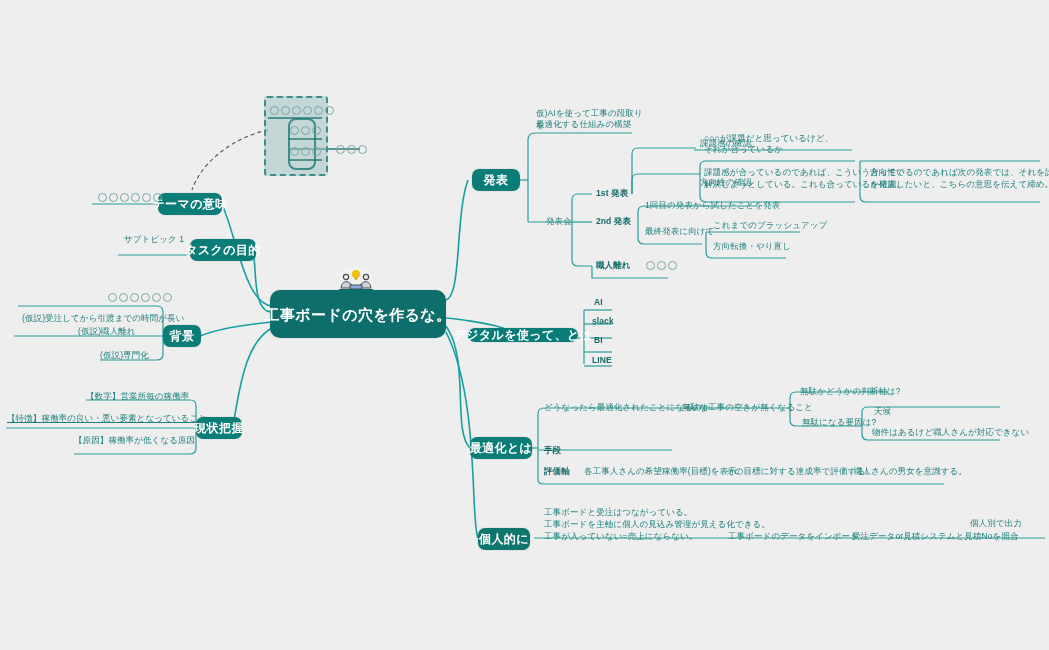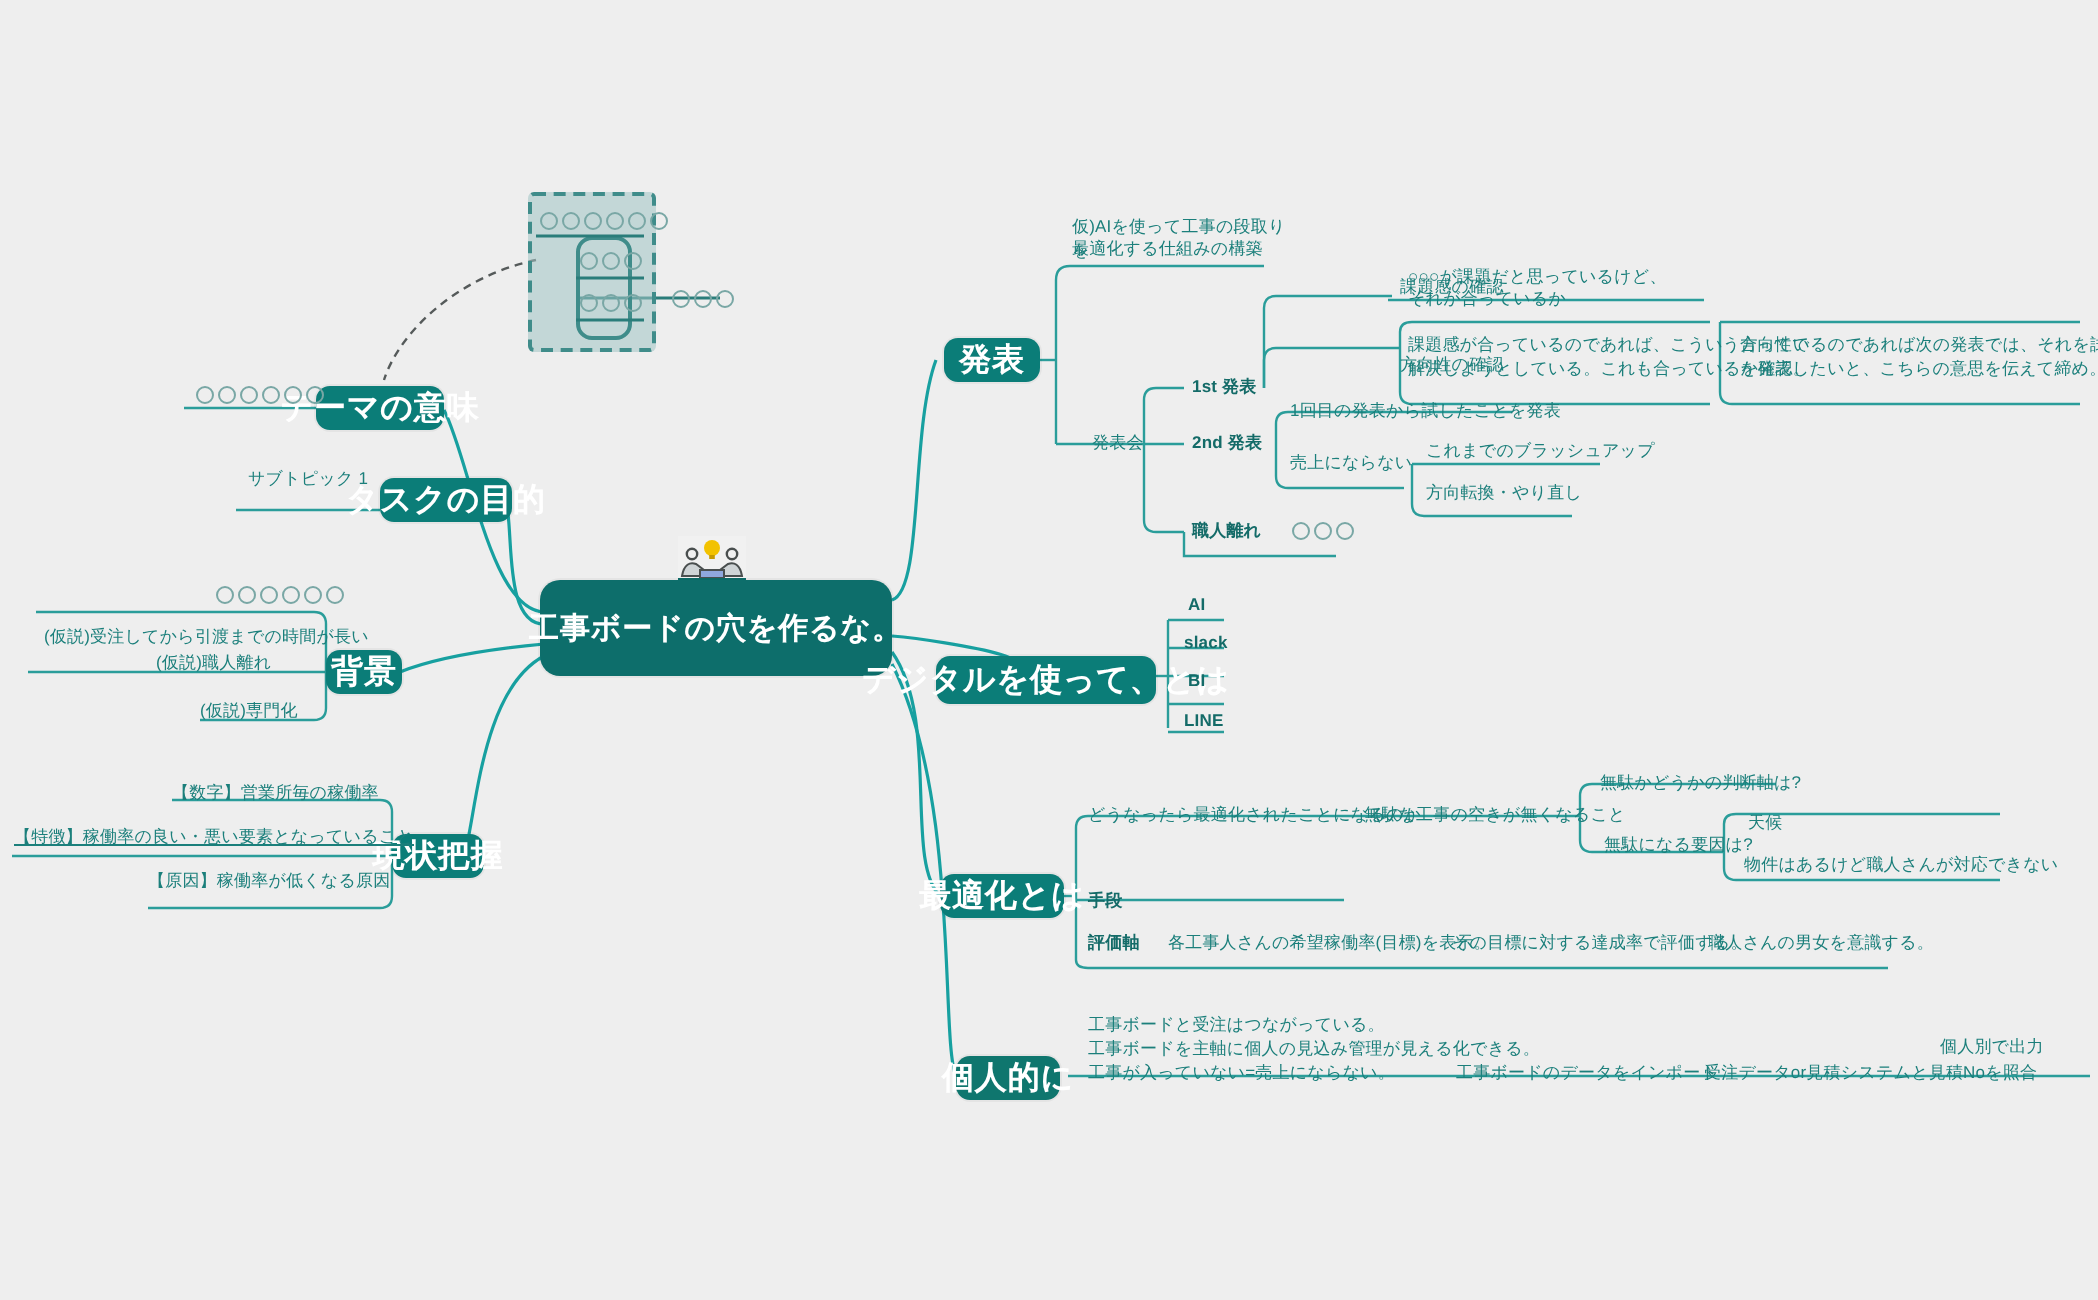--- a/index.html
+++ b/index.html
@@ -12,21 +12,21 @@
   }
   #canvas{position:absolute;left:0;top:0;width:1049px;height:650px;}
   svg.links{position:absolute;left:0;top:0;width:1049px;height:650px;pointer-events:none;}
 
   
   .pill{
     position:absolute;
     background:#0b7d78;
     color:#ffffff;
     border-radius:7px;
-    font-size:16px;
+    font-size:12px;
     font-weight:700;
     letter-spacing:.4px;
     display:flex;align-items:center;justify-content:center;
     box-shadow:0 0 0 1px rgba(0,0,0,.04);
     white-space:nowrap;
     box-sizing:border-box;
   }
   .pill.gray{background:#0f766e;}
   .pill.center{
     background:#0d6e6b;
@@ -281,25 +281,25 @@
   <div class="leaf" style="left:704px;top:144px;">それが合っているか</div>
 
   <div class="leaf" style="left:700px;top:177px;">方向性の確認</div>
   <div class="leaf" style="left:704px;top:167px;">課題感が合っているのであれば、こういう方向性で</div>
   <div class="leaf" style="left:704px;top:179px;">解決しようとしている。これも合っているか確認。</div>
 
   <div class="leaf" style="left:870px;top:167px;">合っているのであれば次の発表では、それを試した結果</div>
   <div class="leaf" style="left:870px;top:179px;">を発表したいと、こちらの意思を伝えて締め。</div>
 
   <div class="leaf" style="left:645px;top:200px;">1回目の発表から試したことを発表</div>
-  <div class="leaf" style="left:645px;top:226px;">売上にならない</div>
+  <div class="leaf" style="left:645px;top:226px;">最終発表に向けて</div>
   <div class="leaf" style="left:713px;top:220px;">これまでのブラッシュアップ</div>
   <div class="leaf" style="left:713px;top:241px;">方向転換・やり直し</div>
 
-  <div class="pill" style="left:468px;top:328px;width:110px;height:24px;">デジタルを使って、とは</div>
+  <div class="pill" style="left:468px;top:328px;width:110px;height:14px;">デジタルを使って、とは</div>
   <div class="leaf dark" style="left:594px;top:297px;">AI</div>
   <div class="leaf dark" style="left:592px;top:316px;">slack</div>
   <div class="leaf dark" style="left:594px;top:335px;">BI</div>
   <div class="leaf dark" style="left:592px;top:355px;">LINE</div>
 
   <div class="pill" style="left:470px;top:437px;width:62px;height:22px;">最適化とは</div>
 
   <div class="leaf" style="left:544px;top:402px;">どうなったら最適化されたことになるのか</div>
   <div class="leaf" style="left:682px;top:402px;">無駄な工事の空きが無くなること</div>
   <div class="leaf" style="left:800px;top:386px;">無駄かどうかの判断軸は?</div>

